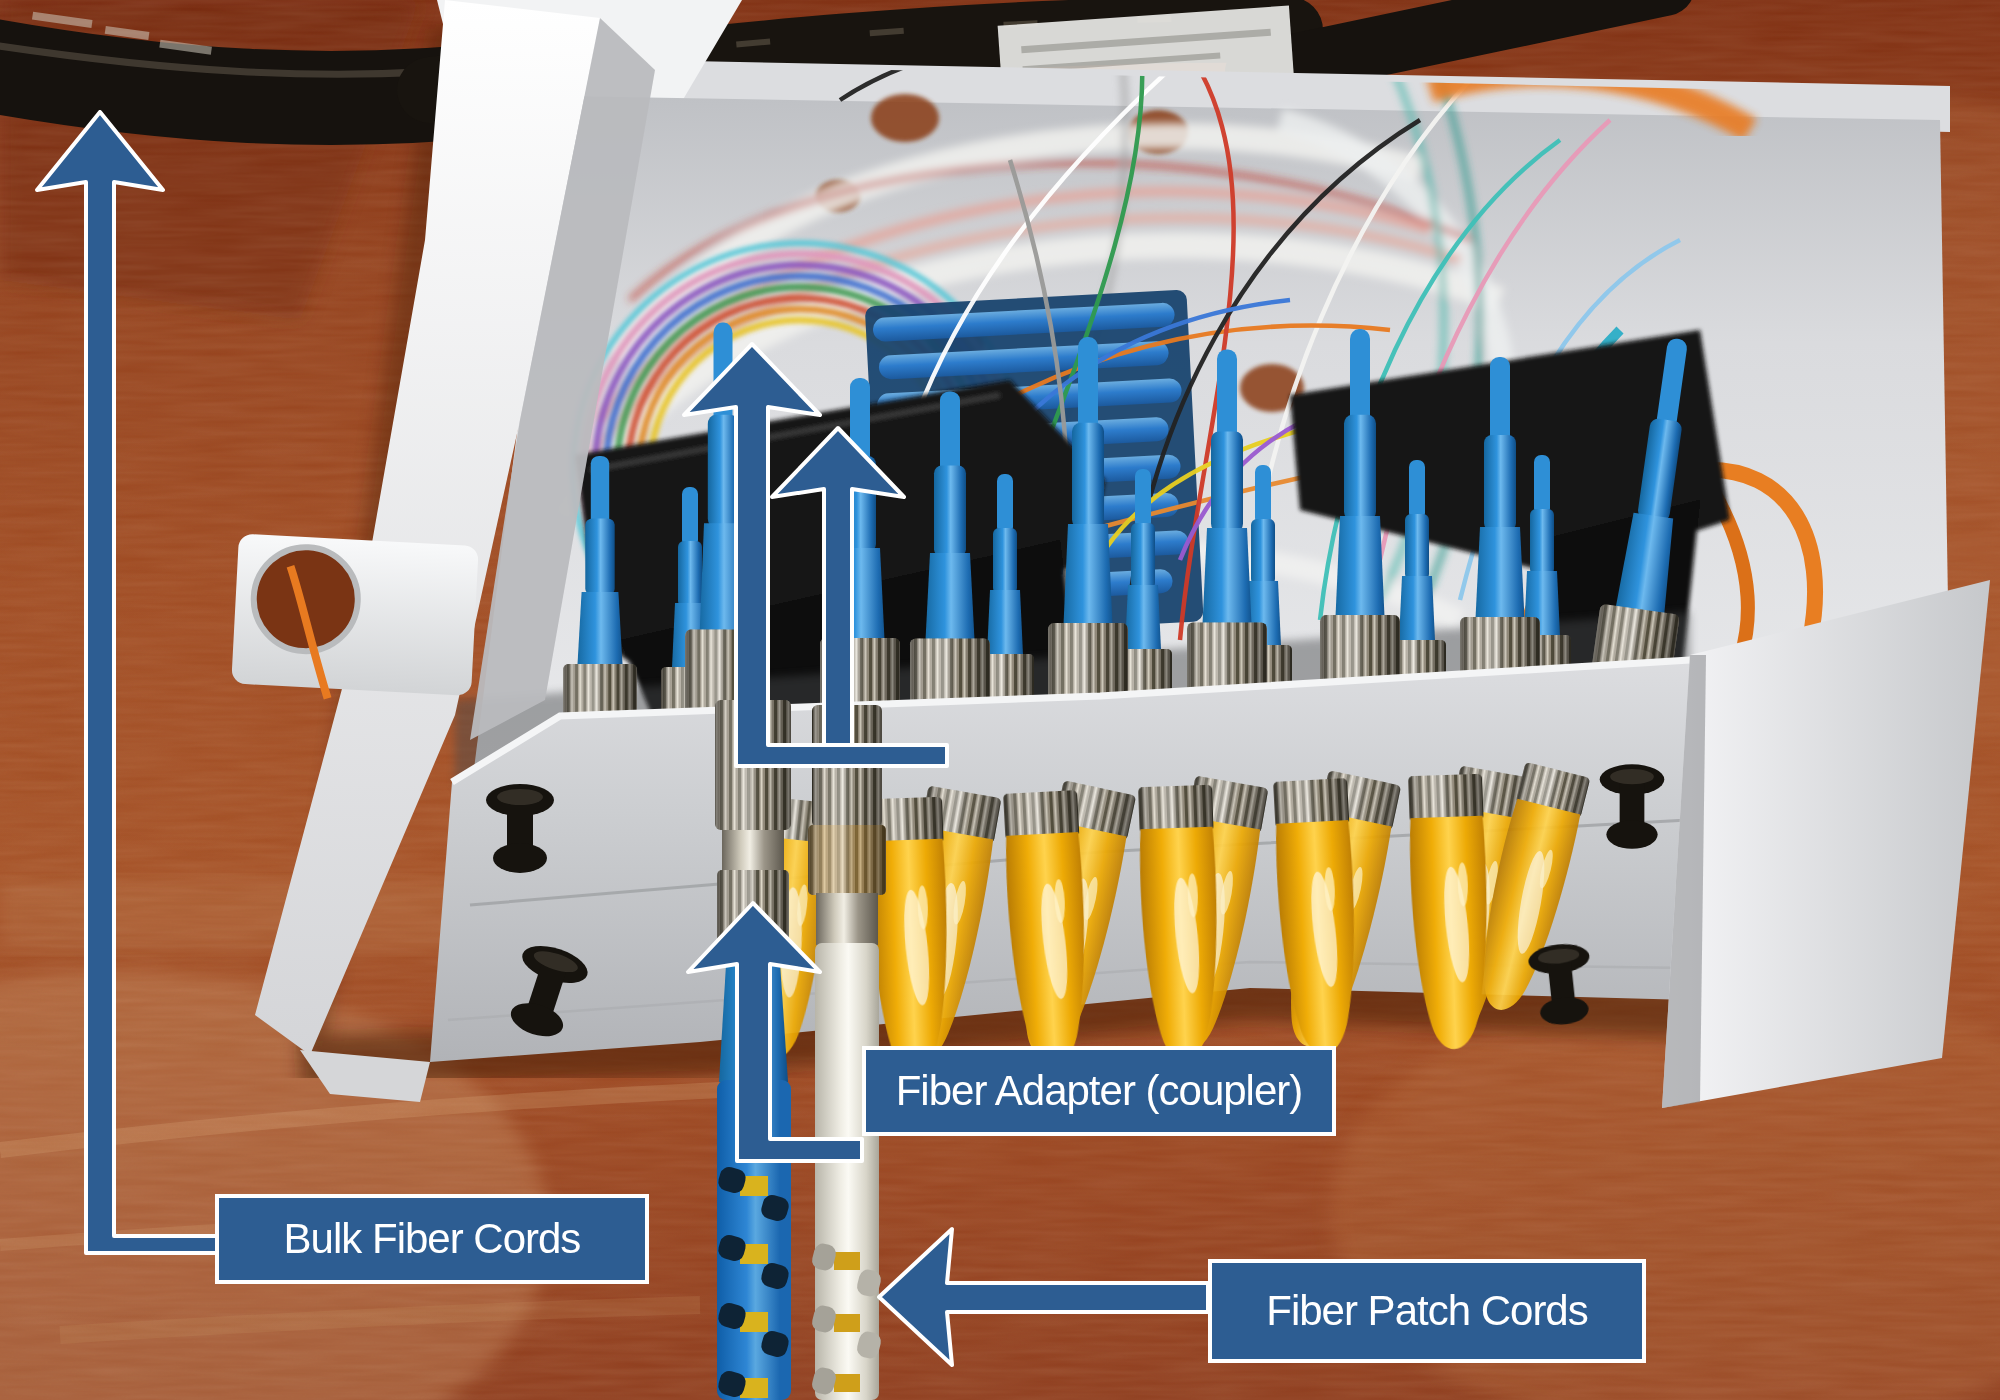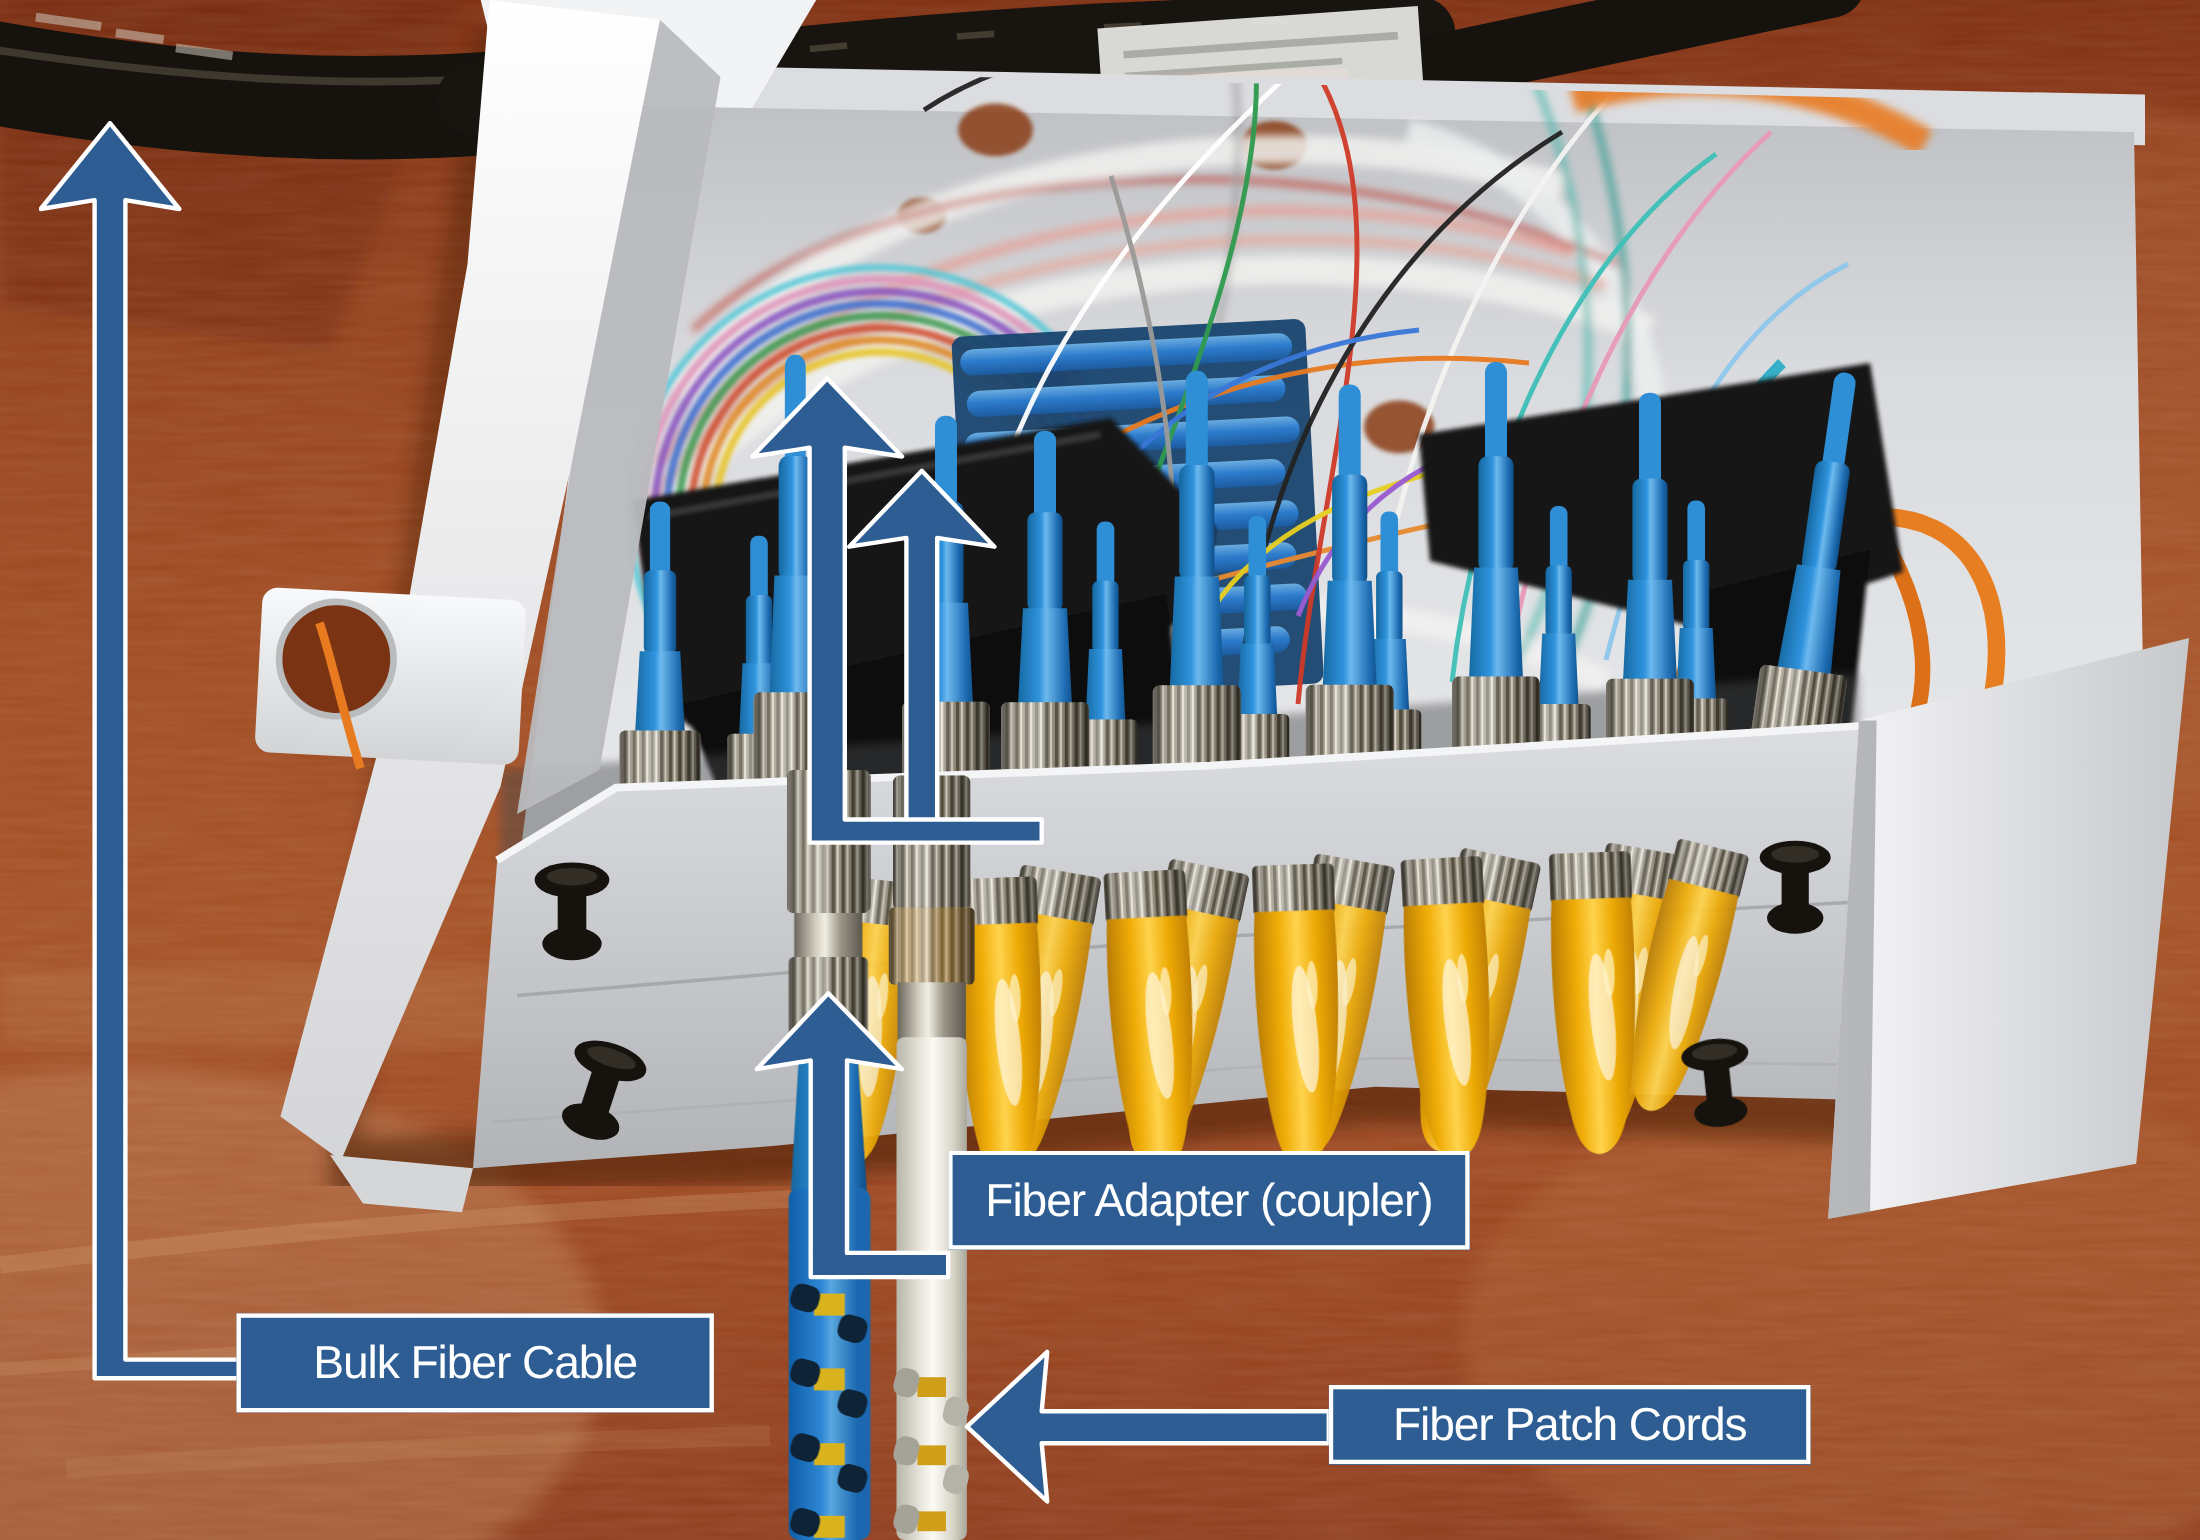--- a/index.html
+++ b/index.html
@@ -17,21 +17,21 @@
     color:#ffffff;
     font-size:42px;
     letter-spacing:-1px;
     white-space:nowrap;
     box-sizing:border-box;
     z-index:30;
   }
   #label-strands{left:947px;top:714px;width:491px;height:84px;}
   #label-adapter{left:862px;top:1046px;width:474px;height:90px;}
   #label-bulk{left:215px;top:1194px;width:434px;height:90px;}
-  #label-patch{left:1208px;top:1259px;width:438px;height:72px;}
+  #label-patch{left:1208px;top:1259px;width:438px;height:104px;}
   .arrows{z-index:25;}
 </style>
 </head>
 <body>
 
 <div class="stage">
 
   <svg width="2000" height="1400" viewBox="0 0 2000 1400">
     <defs>
       <linearGradient id="woodG" x1="0" y1="0" x2="0" y2="1">
@@ -404,15 +404,15 @@
     <g class="arrows" fill="#2d5d92" stroke="#ffffff" stroke-width="4" stroke-linejoin="round">
       <path d="M100,112 L163,190 L114,182 L114,1236 L218,1236 L218,1253 L86,1253 L86,182 L37,190 Z"></path>
       <path d="M838,428 L904,497 L852,489 L852,760 L824,760 L824,489 L772,497 Z"></path>
       <path d="M752,344 L820,415 L768,407 L768,745 L947,745 L947,766 L736,766 L736,407 L684,415 Z"></path>
       <path d="M753,903 L820,972 L770,964 L770,1139 L862,1139 L862,1161 L737,1161 L737,964 L688,972 Z"></path>
       <path d="M879,1297 L952,1229 L947,1283 L1208,1283 L1208,1312 L947,1312 L952,1365 Z"></path>
     </g>
   </svg>
 
   <div class="callout" id="label-adapter" style="background: rgb(45, 93, 146); color: rgb(255, 255, 255); border-color: rgb(255, 255, 255);">Fiber Adapter (coupler)</div>
-  <div class="callout" id="label-bulk" style="background: rgb(45, 93, 146); color: rgb(255, 255, 255); border-color: rgb(255, 255, 255);">Bulk Fiber Cable</div>
+  <div class="callout" id="label-bulk" style="background: rgb(45, 93, 146); color: rgb(255, 255, 255); border-color: rgb(255, 255, 255);">Bulk Fiber Cords</div>
   <div class="callout" id="label-patch" style="background: rgb(45, 93, 146); color: rgb(255, 255, 255); border-color: rgb(255, 255, 255);">Fiber Patch Cords</div>
 </div>
 
 </body></html>

